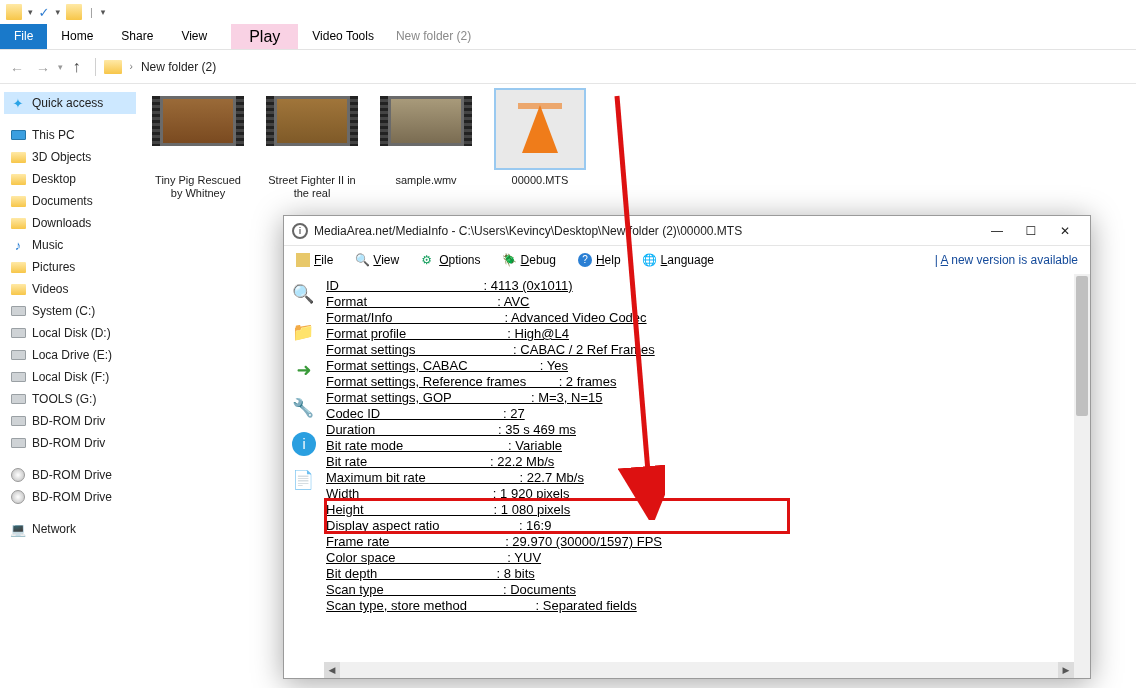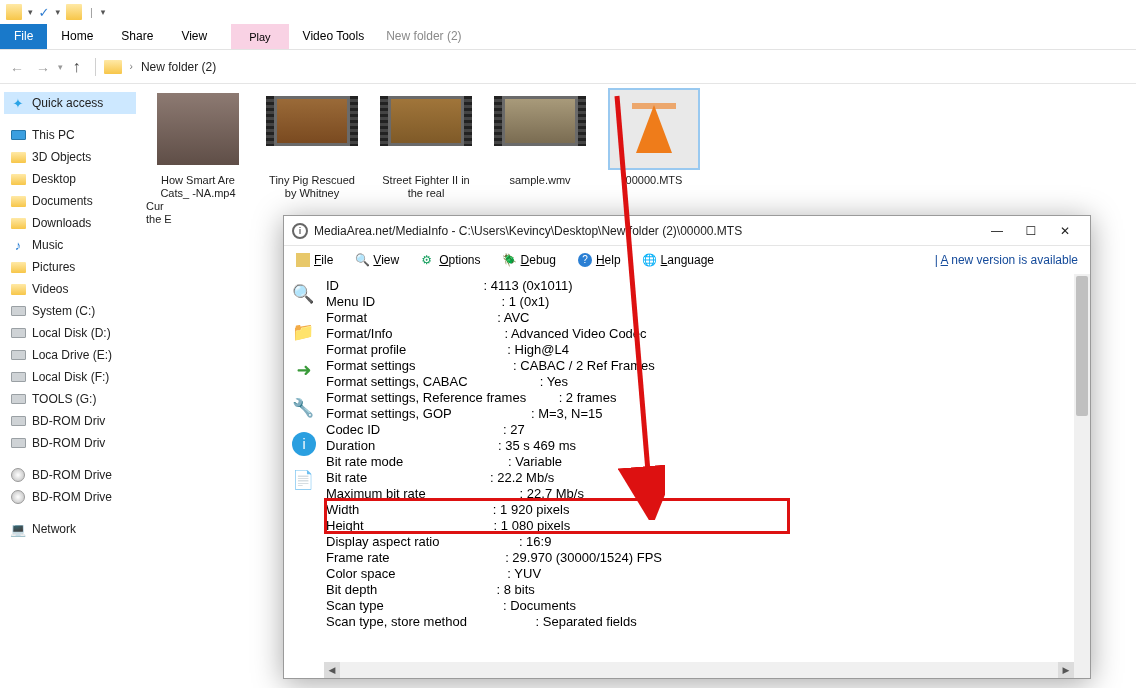--- a/index.html
+++ b/index.html
@@ -80,21 +80,21 @@
 .mi-ver{margin-left:auto;color:#144a9a;}
 .mi-ver::before{content:"| ";}
 .mi-body{display:flex;height:calc(100% - 58px);}
 .mi-side{width:40px;padding:6px 4px;display:flex;flex-direction:column;gap:10px;align-items:center;}
 .mi-sico{width:28px;height:28px;border-radius:3px;display:flex;align-items:center;justify-content:center;font-size:18px;}
 .mi-pane{flex:1;position:relative;overflow:hidden;font-family:"Courier New",monospace;font-size:13px;line-height:16px;padding:4px 2px;}
 .mi-scroll{position:absolute;right:0;top:0;bottom:0;width:16px;background:#f0f0f0;}
 .mi-scroll-thumb{position:absolute;right:2px;top:2px;width:12px;height:140px;background:#c0c0c0;border-radius:2px;}
 .mi-scroll-h{position:absolute;left:0;right:16px;bottom:0;height:16px;background:#f0f0f0;}
 .mi-scroll-hbtn{position:absolute;width:16px;height:16px;background:#dcdcdc;display:flex;align-items:center;justify-content:center;font-size:9px;color:#555;}
-.mi-line{white-space:pre;}
+.mi-line{white-space:pre;text-decoration:underline;}
 .mi-box{position:absolute;border:3px solid #d11;}
 </style>
 </head>
 <body>
 
 <div class="qat">
   <span class="qat-icon folder-sm"></span>
   <span style="font-size:9px;color:#555">▾</span>
   <span class="check-sm">✓</span>
   <span style="font-size:9px;color:#555">▾</span>
@@ -103,21 +103,21 @@
   <span style="font-size:9px;color:#555">▾</span>
 </div>
 
 <div class="ribbon">
   <div class="rib-tab rib-file">File</div>
   <div class="rib-tab">Home</div>
   <div class="rib-tab">Share</div>
   <div class="rib-tab">View</div>
   <div style="width:10px"></div>
   <div class="rib-play-group">
-    <div style="font-size:11px">Play</div>
+    <div style="font-size:16px">Play</div>
   </div>
   <div class="rib-tab">Video Tools</div>
   <div class="rib-title">New folder (2)</div>
 </div>
 
 <div class="navbar">
   <span class="nav-arrow">←</span>
   <span class="nav-arrow">→</span>
   <span style="font-size:9px;color:#999">▾</span>
   <span class="nav-up">↑</span>
@@ -242,28 +242,20 @@
       </div>
     <div class="side-gap"></div>
     <div class="side-item">
       <span class="sicon ic-net">💻</span>
       <span class="side-lbl">Network</span>
     </div>
   </div>
 
   <div class="content">
     <div class="thumbs">
-      <div class="thumb cat-thumb">
-        <div class="thumb-img">
-            <div class="film-inner cat"></div>
-          </div>
-        <div class="thumb-name">How Smart Are Cats_ -NA.mp4</div>
-        <div class="thumb-name" style="text-align:left;margin-left:-2px">Cur</div>
-        <div class="thumb-name" style="text-align:left;margin-left:-2px">the E</div>
-      </div>
       <div class="thumb">
         <div class="thumb-img" style="padding-top:20px;height:78px">
             <div class="film" style="height:50px">
               <div class="film-inner pig"></div>
             </div>
           </div>
         <div class="thumb-name">Tiny Pig Rescued by Whitney</div>
       </div>
       <div class="thumb">
         <div class="thumb-img" style="padding-top:20px;height:78px">
@@ -340,37 +332,36 @@
       <div class="mi-sico" style="color:#3a6">🔍</div>
       <div class="mi-sico" style="color:#d78a2a">📁</div>
       <div class="mi-sico" style="color:#3a9a3a">➜</div>
       <div class="mi-sico" style="color:#3a6">🔧</div>
       <div class="mi-sico" style="background:#2a9fe0;color:#fff;border-radius:50%;width:24px;height:24px;font-size:14px">i</div>
       <div class="mi-sico" style="color:#999">📄</div>
     </div>
     <div class="mi-pane">
       <div id="mi-lines">
           <div class="mi-line">ID                                        : 4113 (0x1011)</div>
-          <div class="mi-line">Menu ID                                   : 1 (0x1)</div>
           <div class="mi-line">Format                                    : AVC</div>
           <div class="mi-line">Format/Info                               : Advanced Video Codec</div>
           <div class="mi-line">Format profile                            : High@L4</div>
           <div class="mi-line">Format settings                           : CABAC / 2 Ref Frames</div>
           <div class="mi-line">Format settings, CABAC                    : Yes</div>
           <div class="mi-line">Format settings, Reference frames         : 2 frames</div>
           <div class="mi-line">Format settings, GOP                      : M=3, N=15</div>
           <div class="mi-line">Codec ID                                  : 27</div>
           <div class="mi-line">Duration                                  : 35 s 469 ms</div>
           <div class="mi-line">Bit rate mode                             : Variable</div>
           <div class="mi-line">Bit rate                                  : 22.2 Mb/s</div>
           <div class="mi-line">Maximum bit rate                          : 22.7 Mb/s</div>
           <div class="mi-line">Width                                     : 1 920 pixels</div>
           <div class="mi-line">Height                                    : 1 080 pixels</div>
           <div class="mi-line">Display aspect ratio                      : 16:9</div>
-          <div class="mi-line">Frame rate                                : 29.970 (30000/1524) FPS</div>
+          <div class="mi-line">Frame rate                                : 29.970 (30000/1597) FPS</div>
           <div class="mi-line">Color space                               : YUV</div>
           <div class="mi-line">Bit depth                                 : 8 bits</div>
           <div class="mi-line">Scan type                                 : Documents</div>
           <div class="mi-line">Scan type, store method                   : Separated fields</div>
         </div>
       <div class="mi-box" style="left:0;top:224px;width:466px;height:36px"></div>
       <div class="mi-scroll">
           <div class="mi-scroll-thumb"></div>
         </div>
       <div class="mi-scroll-h">

